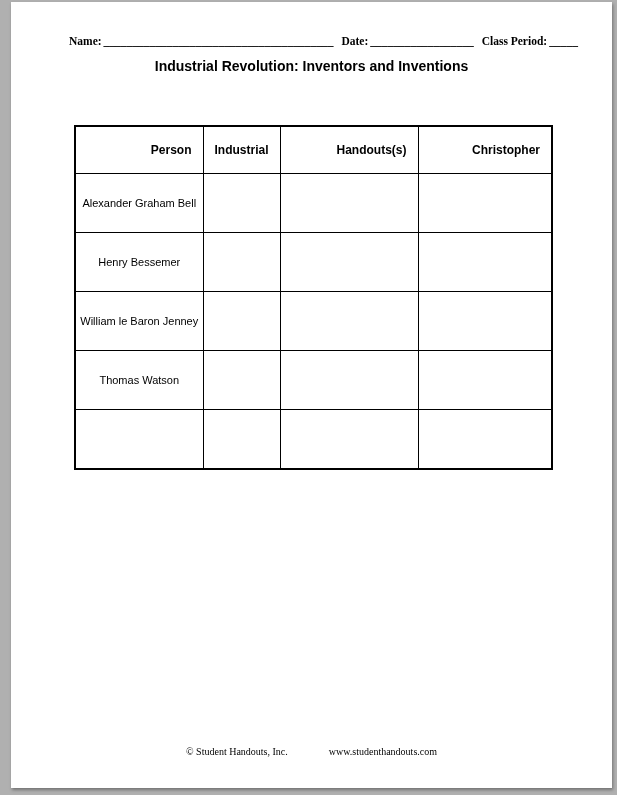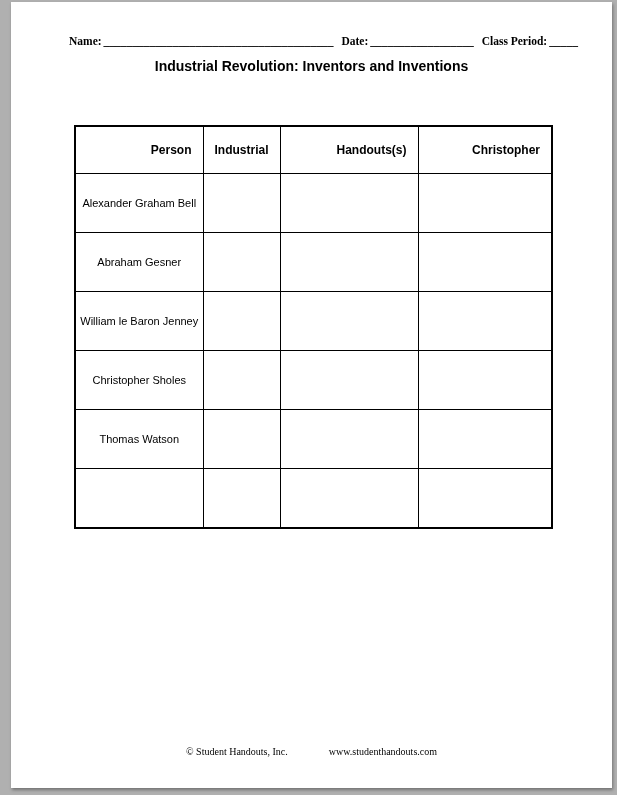--- a/index.html
+++ b/index.html
@@ -120,33 +120,27 @@
       </tr>
     </thead>
     <tbody>
       <tr>
         <td>Alexander Graham Bell</td>
         <td></td>
         <td></td>
         <td></td>
       </tr>
       <tr>
-        <td>Abraham Gesner</td>
+        <td>Henry Bessemer</td>
         <td></td>
         <td></td>
         <td></td>
       </tr>
       <tr>
         <td>William le Baron Jenney</td>
-        <td></td>
-        <td></td>
-        <td></td>
-      </tr>
-      <tr>
-        <td>Christopher Sholes</td>
         <td></td>
         <td></td>
         <td></td>
       </tr>
       <tr>
         <td>Thomas Watson</td>
         <td></td>
         <td></td>
         <td></td>
       </tr>

